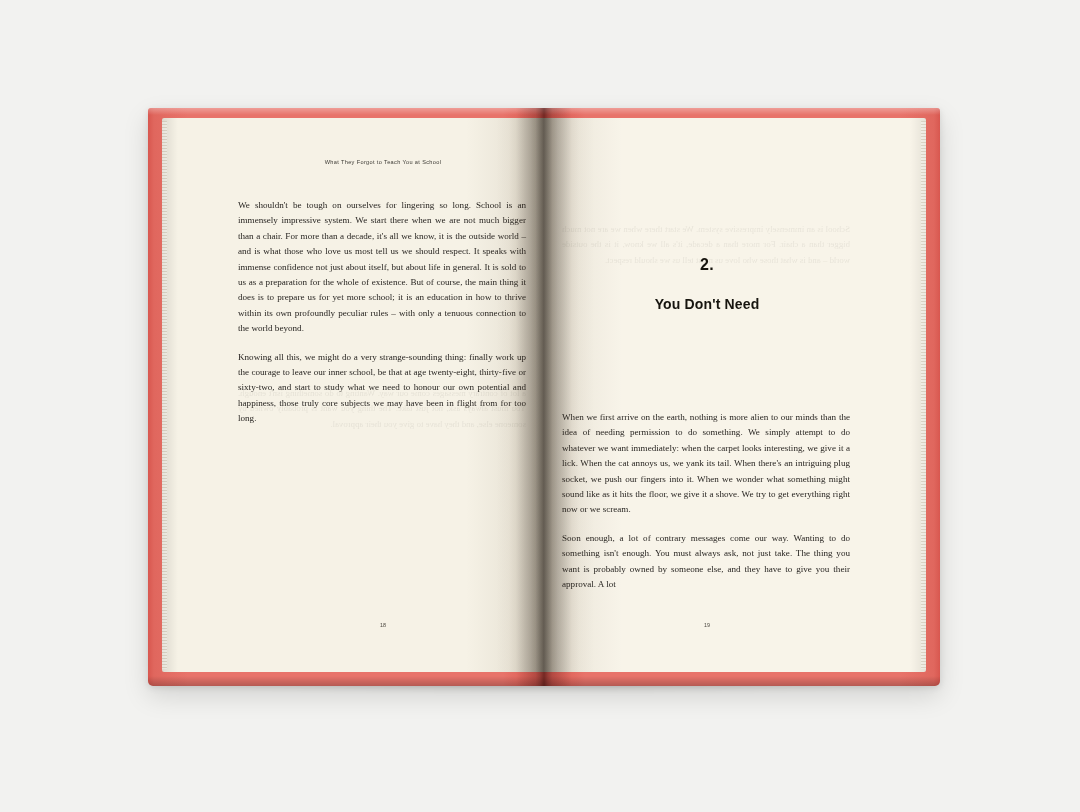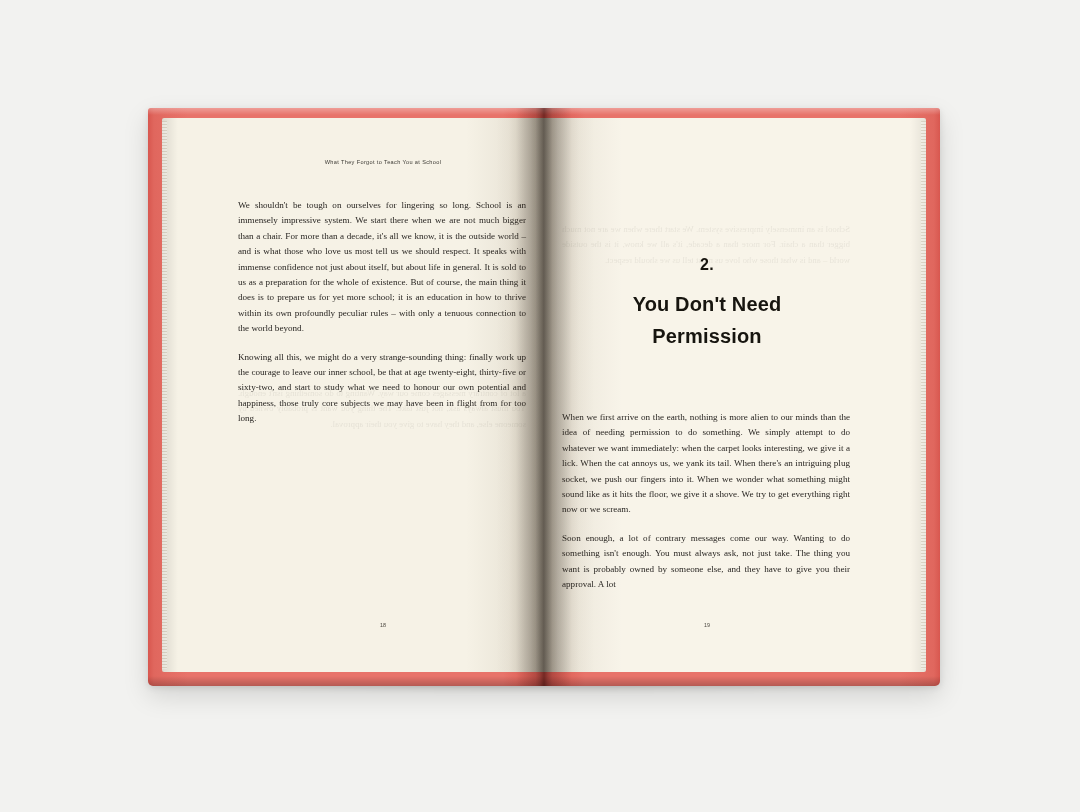--- a/index.html
+++ b/index.html
@@ -179,21 +179,21 @@
     font-family: "Liberation Sans", sans-serif;
     color: #17150f;
   }
   .chapter-number {
     font-size: 16px;
     font-weight: 700;
     letter-spacing: 0.4px;
     margin-bottom: 14px;
   }
   .chapter-title {
-    font-size: 20px;
+    font-size: 14px;
     font-weight: 700;
     line-height: 32px;
     letter-spacing: 0.15px;
   }
 
   
   .showthrough {
     position: absolute;
     left: 0;
     width: 288px;
@@ -274,21 +274,20 @@
         <div class="showthrough right-ghost">
           <p>School is an immensely impressive system. We start there when we are not much bigger than a chair. For more than a decade, it's all we know, it is the outside world – and is what those who love us most tell us we should respect.</p>
         </div>
 
         <div class="text-col">
 
           <div class="chapter-opener">
             <div class="chapter-number">2.</div>
             <div class="chapter-title">
               <div>You Don't Need</div>
-              <div>Permission</div>
             </div>
           </div>
 
           <div class="body-block right-body">
             <p>When we first arrive on the earth, nothing is more alien to our minds than the idea of needing permission to do something. We simply attempt to do whatever we want immediately: when the carpet looks interesting, we give it a lick. When the cat annoys us, we yank its tail. When there's an intriguing plug socket, we push our fingers into it. When we wonder what something might sound like as it hits the floor, we give it a shove. We try to get everything right now or we scream.</p>
             <p>Soon enough, a lot of contrary messages come our way. Wanting to do something isn't enough. You must always ask, not just take. The thing you want is probably owned by someone else, and they have to give you their approval. A lot</p>
           </div>
 
           <div class="folio">19</div>
         </div>

